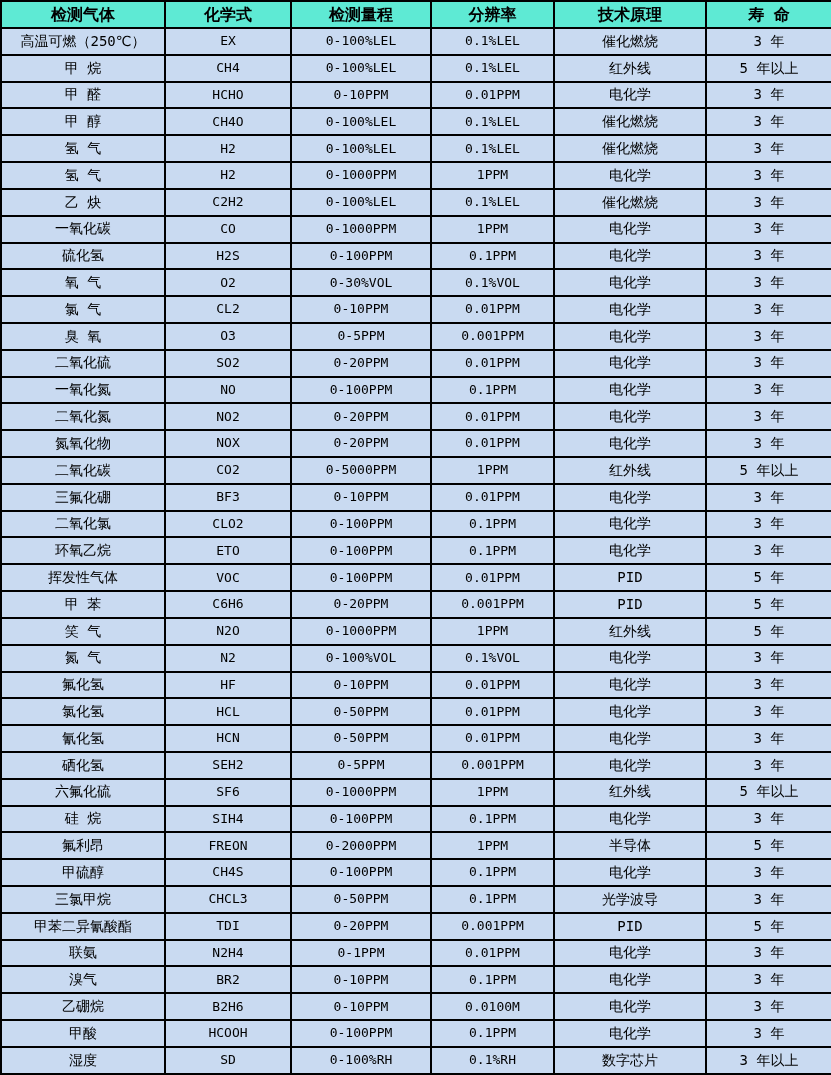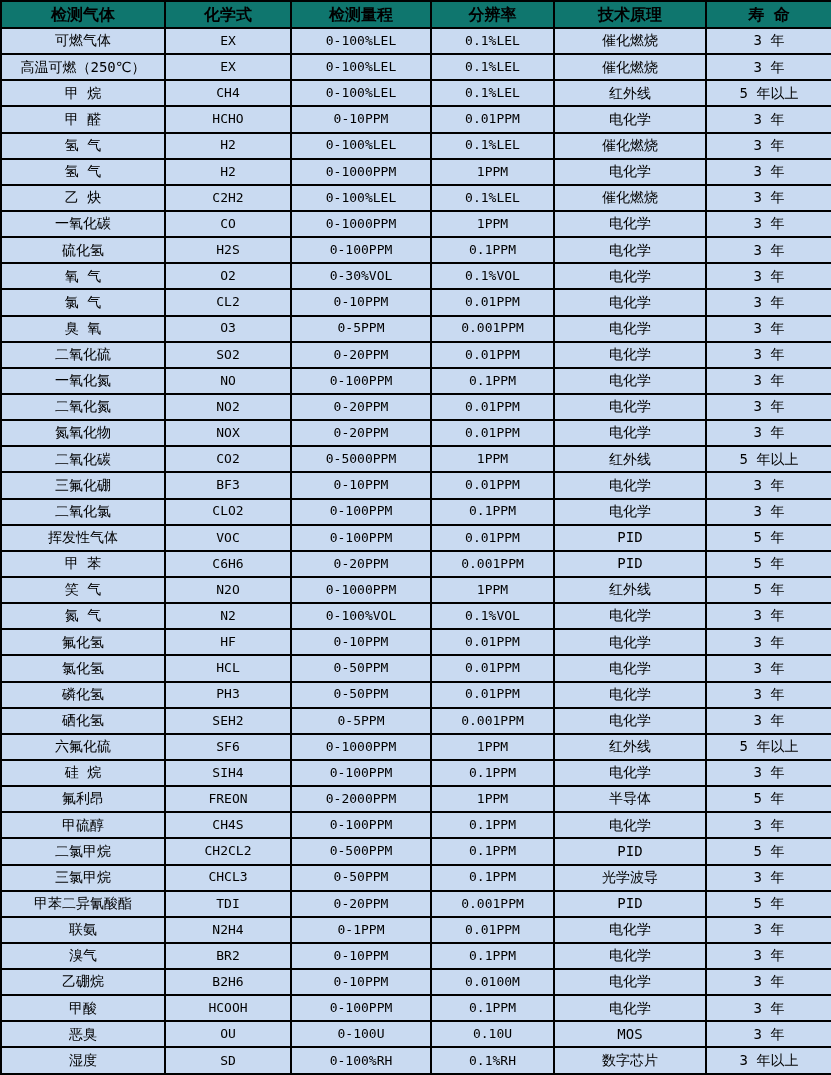--- a/index.html
+++ b/index.html
@@ -24,21 +24,21 @@
   table.spec-table td {
     border: 2px solid #000000;
     text-align: center;
     vertical-align: middle;
     padding: 0;
     overflow: hidden;
     white-space: nowrap;
     line-height: 1.1;
   }
   table.spec-table th {
-    background: #0f766e;
+    background: #5eead4;
     font-size: 16px;
     font-weight: bold;
     height: 25px;
   }
   table.spec-table td {
     background: #C9DAF1;
     font-size: 13px;
     font-weight: normal;
   }
   
@@ -65,28 +65,20 @@
         <th>检测气体</th>
         <th>化学式</th>
         <th>检测量程</th>
         <th>分辨率</th>
         <th>技术原理</th>
         <th>寿 命</th>
       </tr>
   </thead>
   <tbody id="table-body">
       <tr>
-        <td>可燃气体</td>
-        <td>EX</td>
-        <td>0-100%LEL</td>
-        <td>0.1%LEL</td>
-        <td>催化燃烧</td>
-        <td>3 年</td>
-      </tr>
-      <tr>
         <td>高温可燃（250℃）</td>
         <td>EX</td>
         <td>0-100%LEL</td>
         <td>0.1%LEL</td>
         <td>催化燃烧</td>
         <td>3 年</td>
       </tr>
       <tr>
         <td>甲 烷</td>
         <td>CH4</td>
@@ -94,20 +86,28 @@
         <td>0.1%LEL</td>
         <td>红外线</td>
         <td>5 年以上</td>
       </tr>
       <tr>
         <td>甲 醛</td>
         <td>HCHO</td>
         <td>0-10PPM</td>
         <td>0.01PPM</td>
         <td>电化学</td>
+        <td>3 年</td>
+      </tr>
+      <tr>
+        <td>甲 醇</td>
+        <td>CH4O</td>
+        <td>0-100%LEL</td>
+        <td>0.1%LEL</td>
+        <td>催化燃烧</td>
         <td>3 年</td>
       </tr>
       <tr>
         <td>氢 气</td>
         <td>H2</td>
         <td>0-100%LEL</td>
         <td>0.1%LEL</td>
         <td>催化燃烧</td>
         <td>3 年</td>
       </tr>
@@ -217,20 +217,28 @@
       </tr>
       <tr>
         <td>二氧化氯</td>
         <td>CLO2</td>
         <td>0-100PPM</td>
         <td>0.1PPM</td>
         <td>电化学</td>
         <td>3 年</td>
       </tr>
       <tr>
+        <td>环氧乙烷</td>
+        <td>ETO</td>
+        <td>0-100PPM</td>
+        <td>0.1PPM</td>
+        <td>电化学</td>
+        <td>3 年</td>
+      </tr>
+      <tr>
         <td>挥发性气体</td>
         <td>VOC</td>
         <td>0-100PPM</td>
         <td>0.01PPM</td>
         <td>PID</td>
         <td>5 年</td>
       </tr>
       <tr>
         <td>甲 苯</td>
         <td>C6H6</td>
@@ -265,22 +273,22 @@
       </tr>
       <tr>
         <td>氯化氢</td>
         <td>HCL</td>
         <td>0-50PPM</td>
         <td>0.01PPM</td>
         <td>电化学</td>
         <td>3 年</td>
       </tr>
       <tr>
-        <td>磷化氢</td>
-        <td>PH3</td>
+        <td>氰化氢</td>
+        <td>HCN</td>
         <td>0-50PPM</td>
         <td>0.01PPM</td>
         <td>电化学</td>
         <td>3 年</td>
       </tr>
       <tr>
         <td>硒化氢</td>
         <td>SEH2</td>
         <td>0-5PPM</td>
         <td>0.001PPM</td>
@@ -313,28 +321,20 @@
       </tr>
       <tr>
         <td>甲硫醇</td>
         <td>CH4S</td>
         <td>0-100PPM</td>
         <td>0.1PPM</td>
         <td>电化学</td>
         <td>3 年</td>
       </tr>
       <tr>
-        <td>二氯甲烷</td>
-        <td>CH2CL2</td>
-        <td>0-500PPM</td>
-        <td>0.1PPM</td>
-        <td>PID</td>
-        <td>5 年</td>
-      </tr>
-      <tr>
         <td>三氯甲烷</td>
         <td>CHCL3</td>
         <td>0-50PPM</td>
         <td>0.1PPM</td>
         <td>光学波导</td>
         <td>3 年</td>
       </tr>
       <tr>
         <td>甲苯二异氰酸酯</td>
         <td>TDI</td>
@@ -366,28 +366,20 @@
         <td>0.0100M</td>
         <td>电化学</td>
         <td>3 年</td>
       </tr>
       <tr>
         <td>甲酸</td>
         <td>HCOOH</td>
         <td>0-100PPM</td>
         <td>0.1PPM</td>
         <td>电化学</td>
-        <td>3 年</td>
-      </tr>
-      <tr>
-        <td>恶臭</td>
-        <td>OU</td>
-        <td>0-100U</td>
-        <td>0.10U</td>
-        <td>MOS</td>
         <td>3 年</td>
       </tr>
       <tr>
         <td>湿度</td>
         <td>SD</td>
         <td>0-100%RH</td>
         <td>0.1%RH</td>
         <td>数字芯片</td>
         <td>3 年以上</td>
       </tr>

